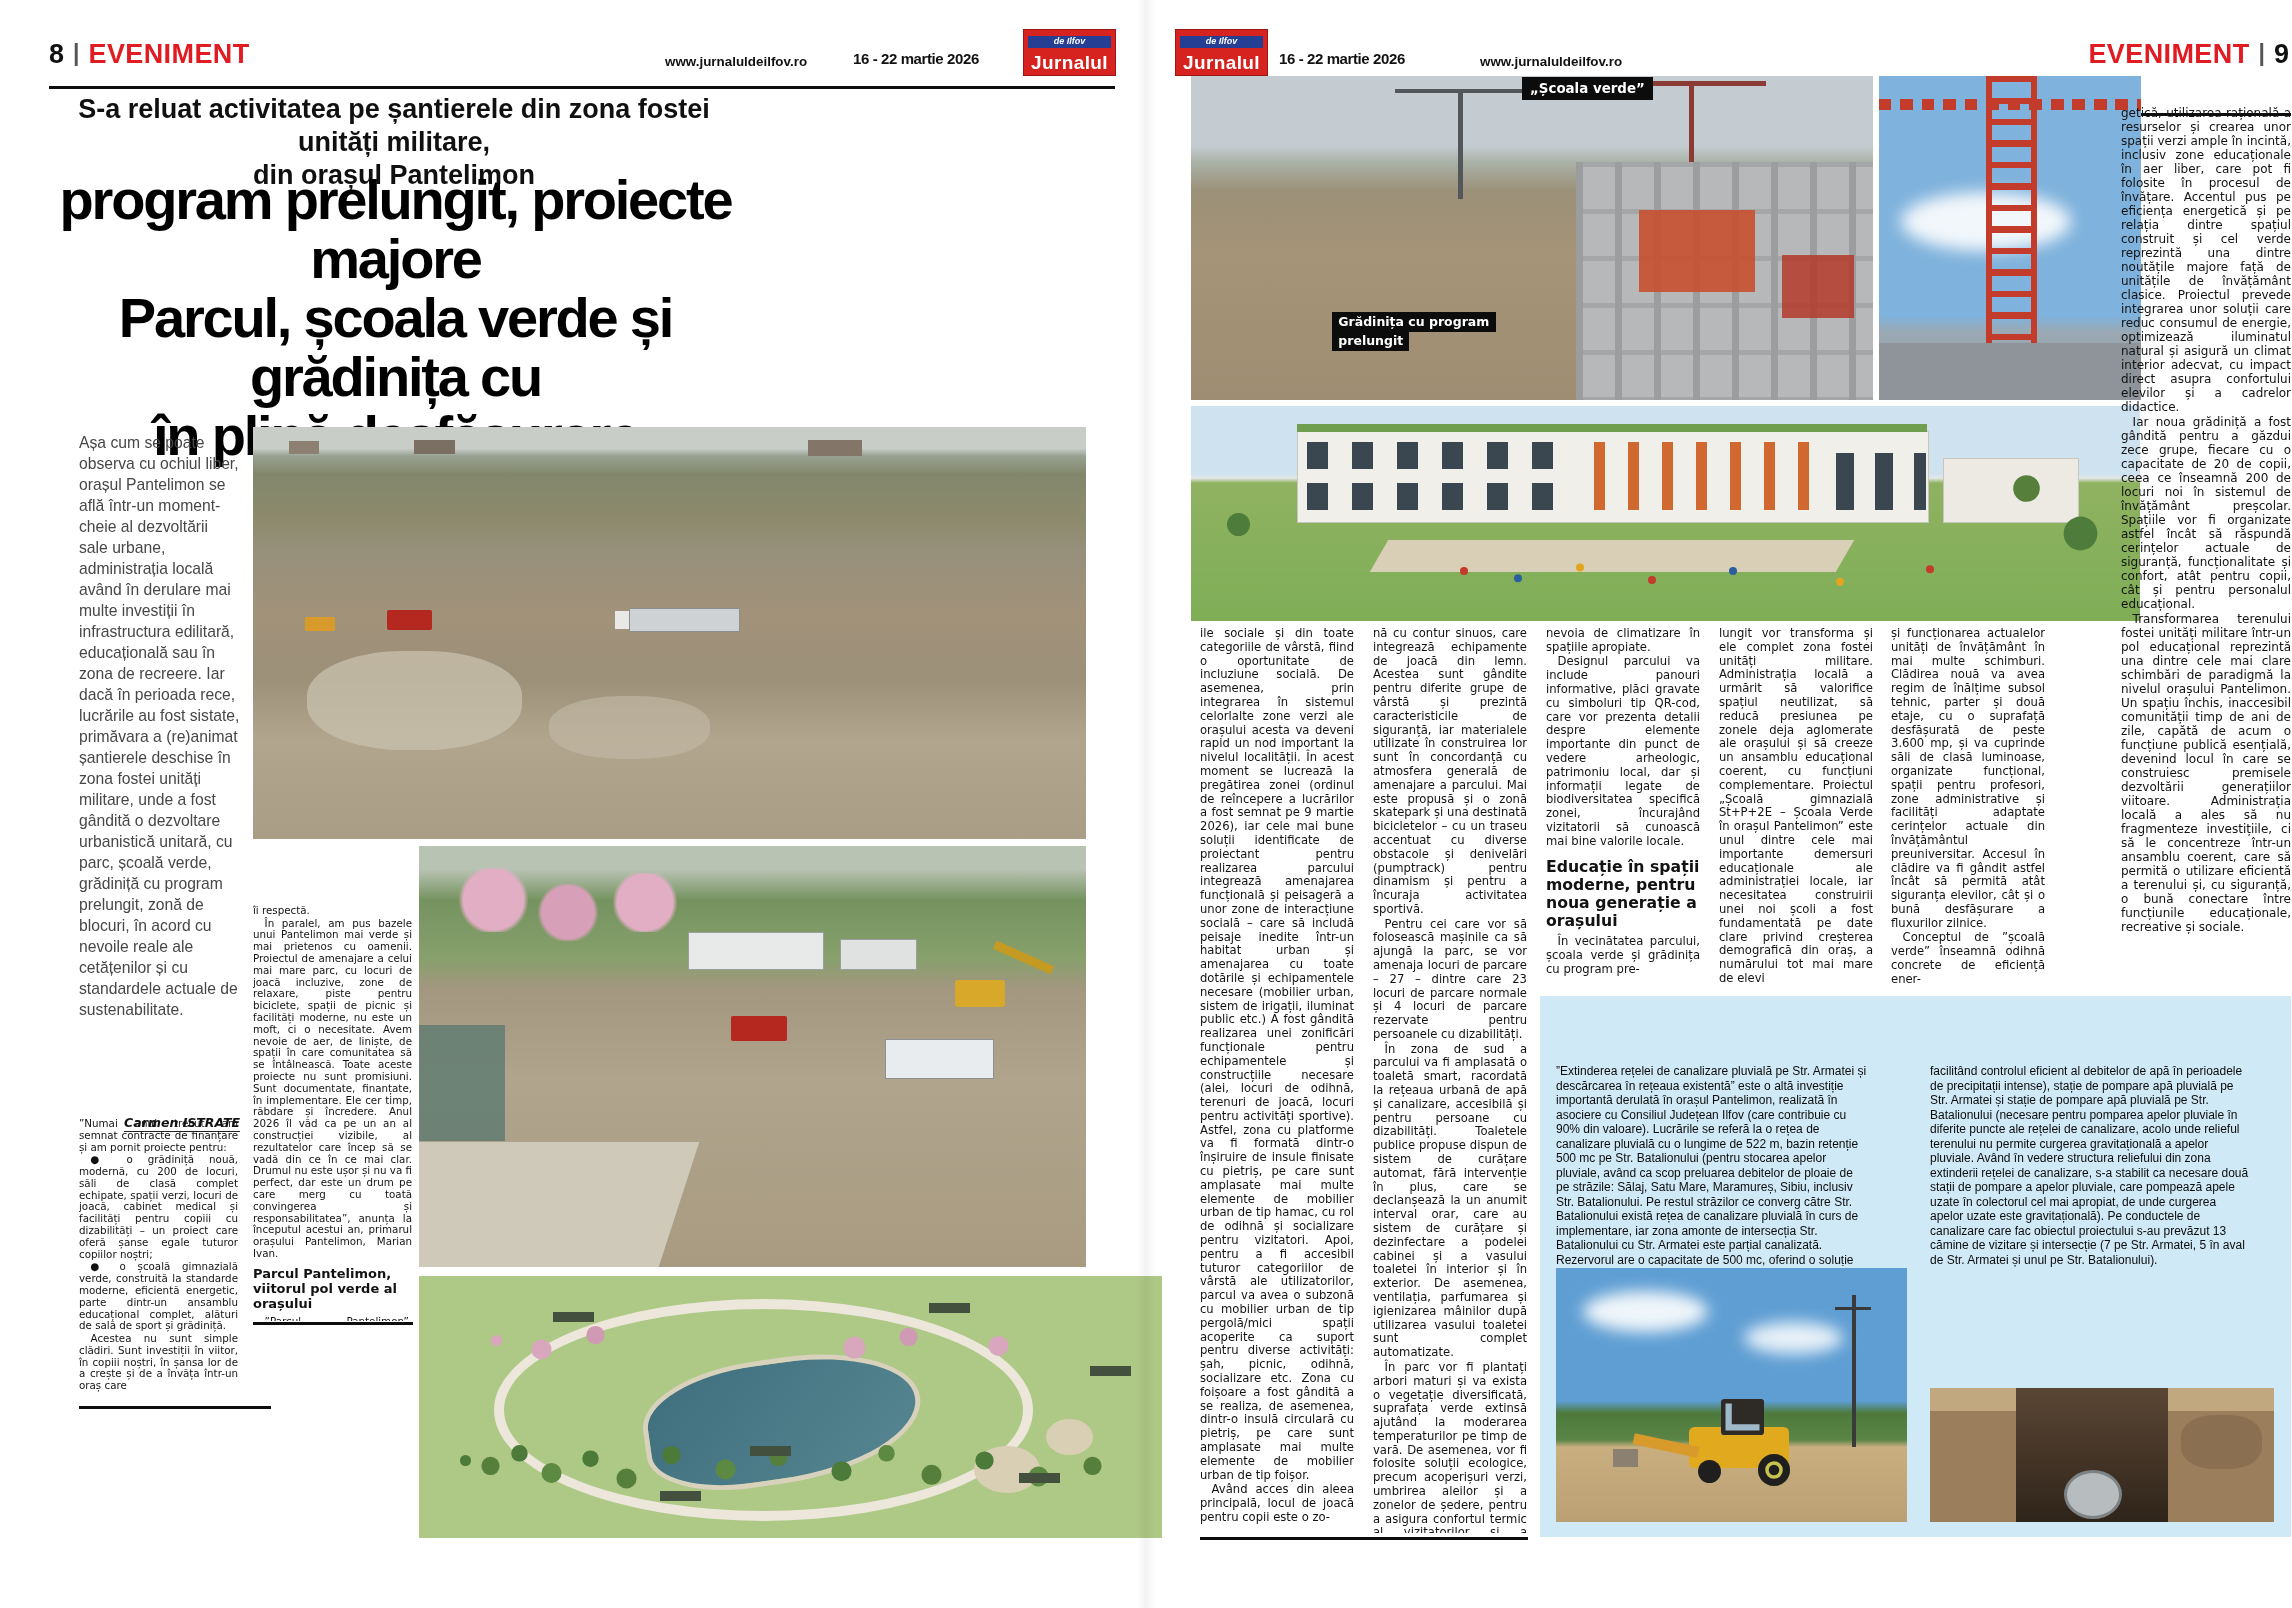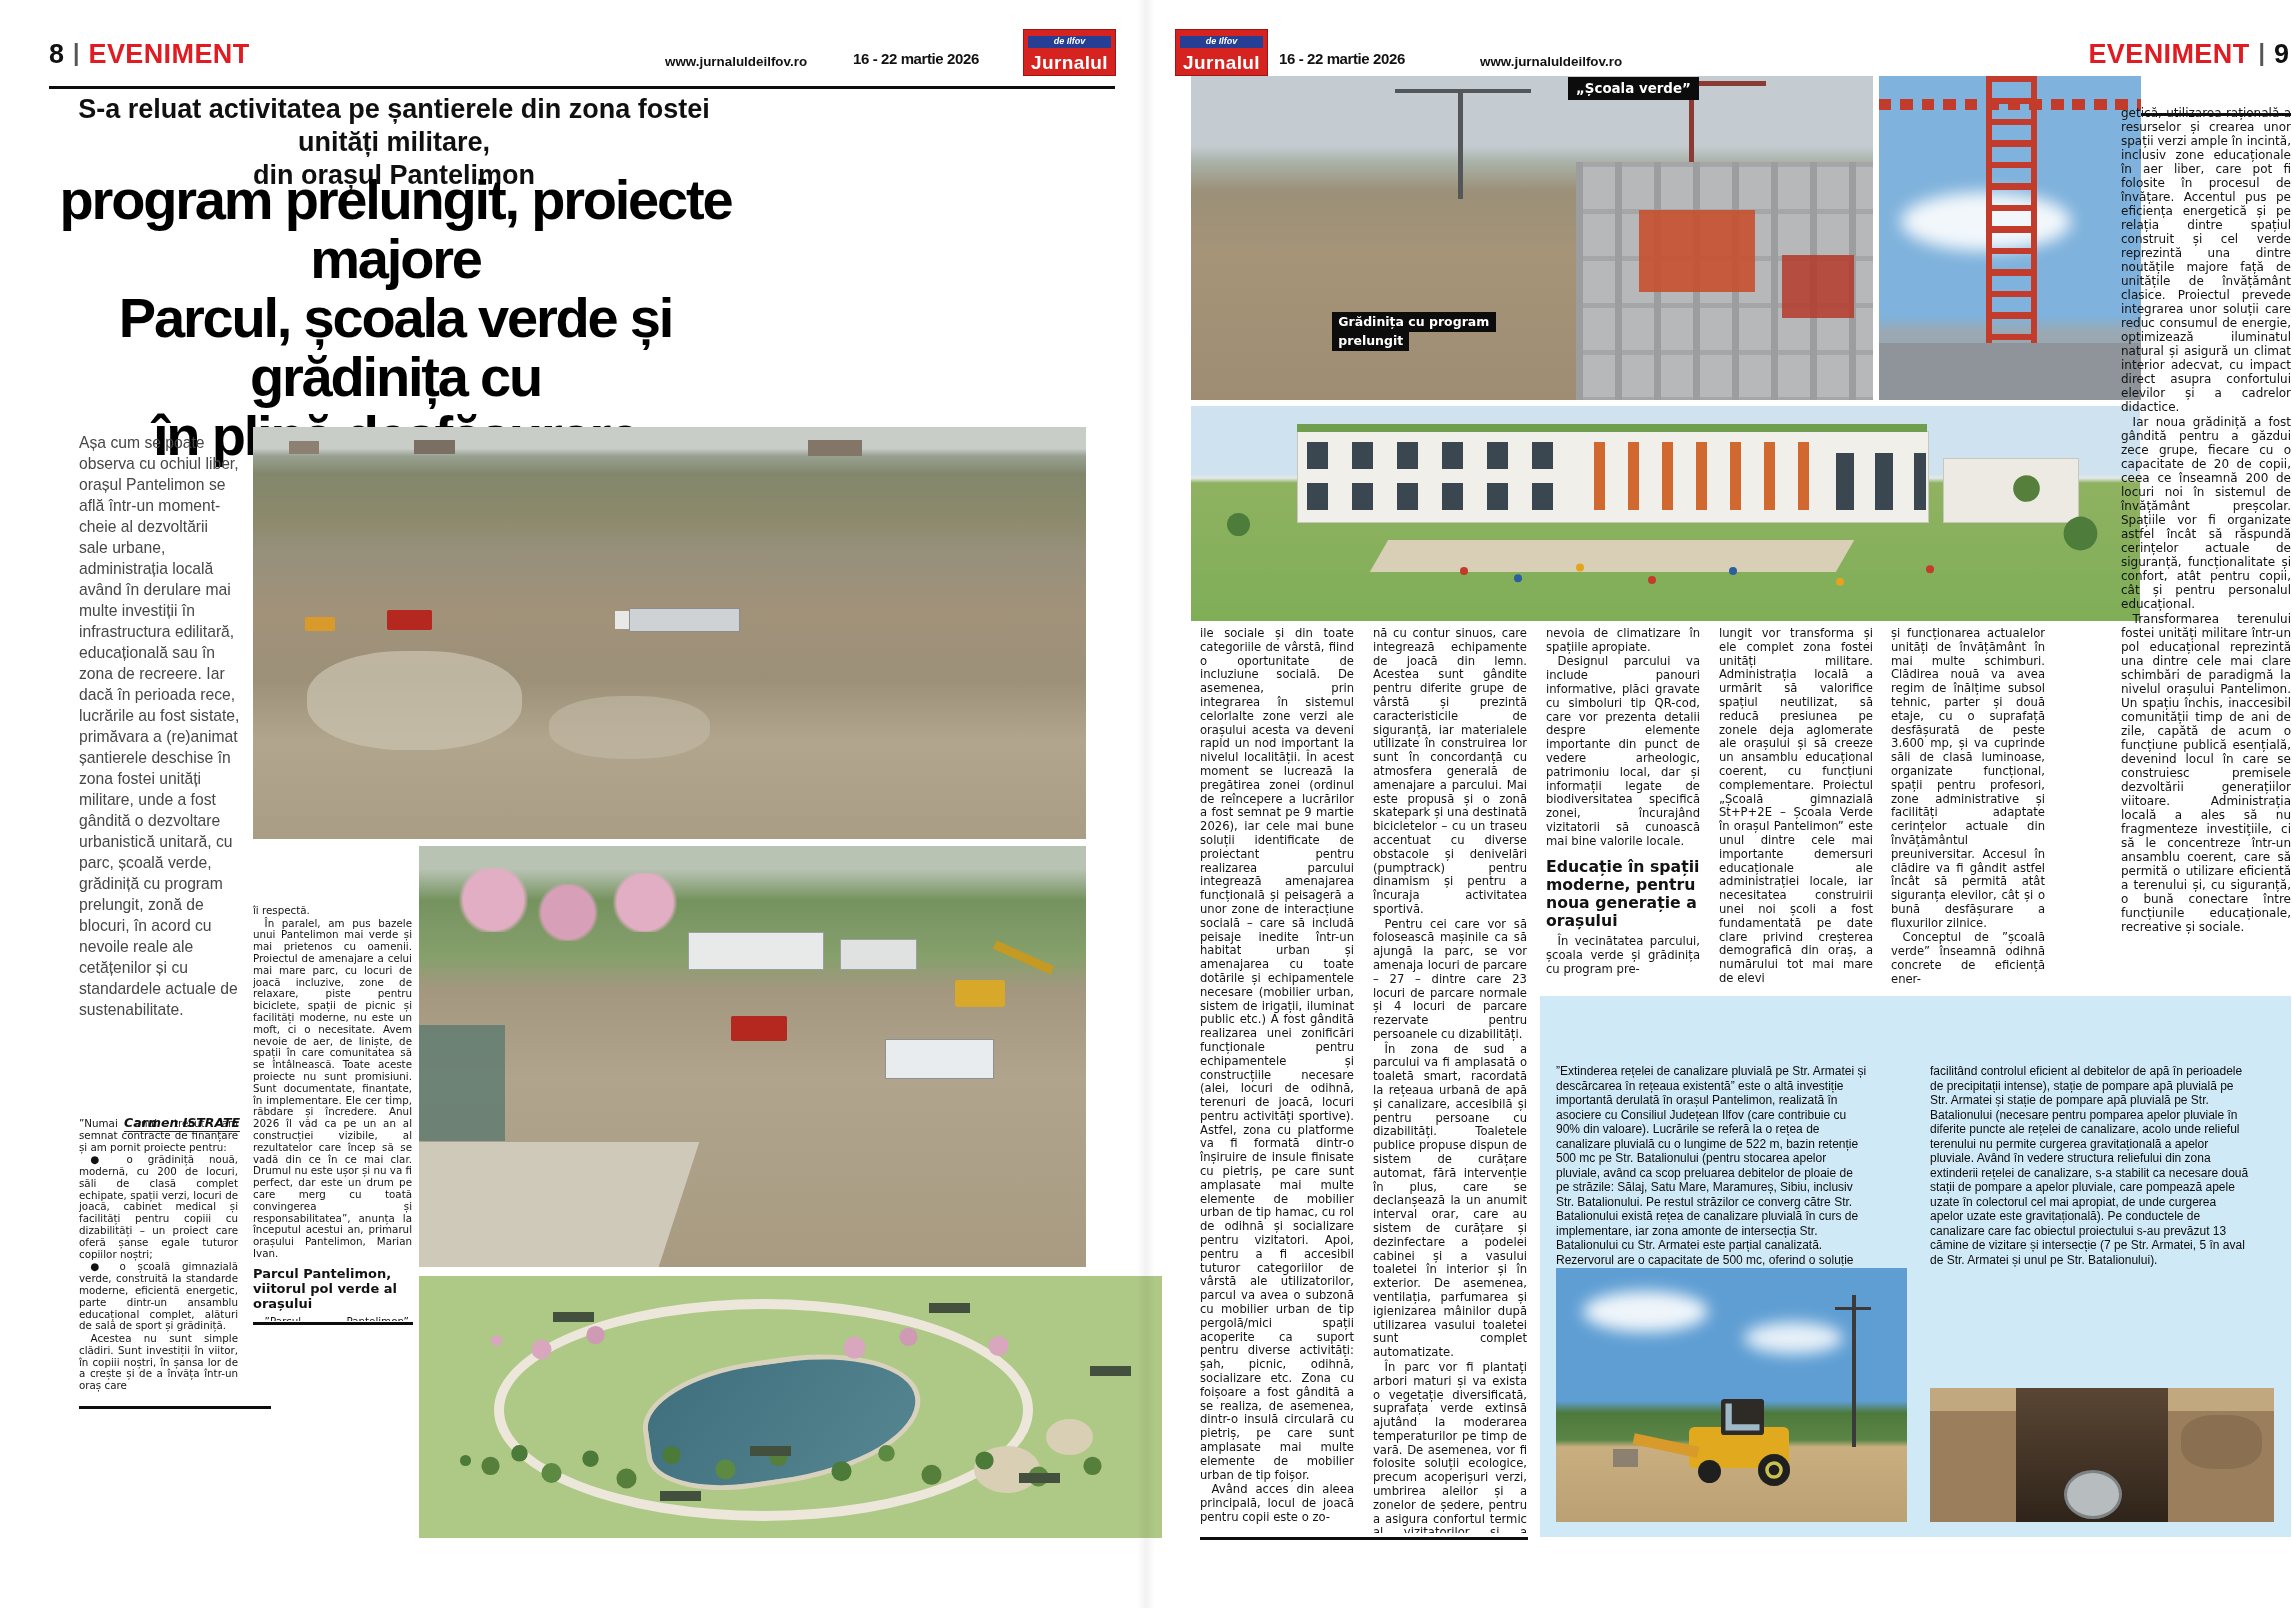--- a/index.html
+++ b/index.html
@@ -161,21 +161,21 @@
   background:linear-gradient(180deg,#c4ccd1 0,#c4ccd1 70px,#aab2a8 86px,#9b9078 115px,#a59478 179px,#9e8d72 324px);">
   <div class="pel" style="left:267px;top:14.3px;width:4.5px;height:109px;background:#54575a;"></div>
   <div class="pel" style="left:204px;top:12.5px;width:136px;height:4.5px;background:#54575a;"></div>
   <div class="pel" style="left:498px;top:7.2px;width:4.5px;height:99px;background:#8a3c34;"></div>
   <div class="pel" style="left:441px;top:5.4px;width:134px;height:4.5px;background:#8a3c34;"></div>
   <div class="pel" style="left:385px;top:86px;width:297px;height:238px;background:#b6b8ba;
     background-image:repeating-linear-gradient(90deg,#9b9d9f 0 7.2px,rgba(0,0,0,0) 7.2px 39px),repeating-linear-gradient(180deg,#a4a6a8 0 5.4px,rgba(0,0,0,0) 5.4px 47px);"></div>
   <div class="pel" style="left:448px;top:134px;width:116px;height:82px;background:#c8502f;opacity:.9;"></div>
   <div class="pel" style="left:591px;top:179px;width:72px;height:63px;background:#b5392b;opacity:.85;"></div>
 </div>
-<div class="chip" style="left:1568px;top:77px;text-align:center;">„Școala verde”</div>
+<div class="chip" style="left:1522px;top:77px;text-align:center;">„Școala verde”</div>
 
 <div class="photo" style="left:1879px;top:76px;width:262px;height:324px;
   background:linear-gradient(180deg,#7fb2dc 0,#7fb2dc 240px,#9aa9b4 256px,#93999e 324px);">
   <div class="pel" style="left:21.5px;top:116px;width:170px;height:59px;background:#fff;border-radius:50%;filter:blur(8px);opacity:.9;"></div>
   <div class="pel" style="left:107px;top:0;width:39px;height:269px;border-left:6.3px solid #c23b2b;border-right:6.3px solid #c23b2b;
     background:repeating-linear-gradient(180deg,#c23b2b 0 6.3px,rgba(0,0,0,0) 6.3px 21.5px);"></div>
   <div class="pel" style="left:0;top:23px;width:262px;height:10.7px;background:repeating-linear-gradient(90deg,#c23b2b 0 12.5px,rgba(0,0,0,0) 12.5px 21.5px);"></div>
   <div class="pel" style="left:0;top:267px;width:262px;height:57px;background:#8e9499;"></div>
 </div>
 

